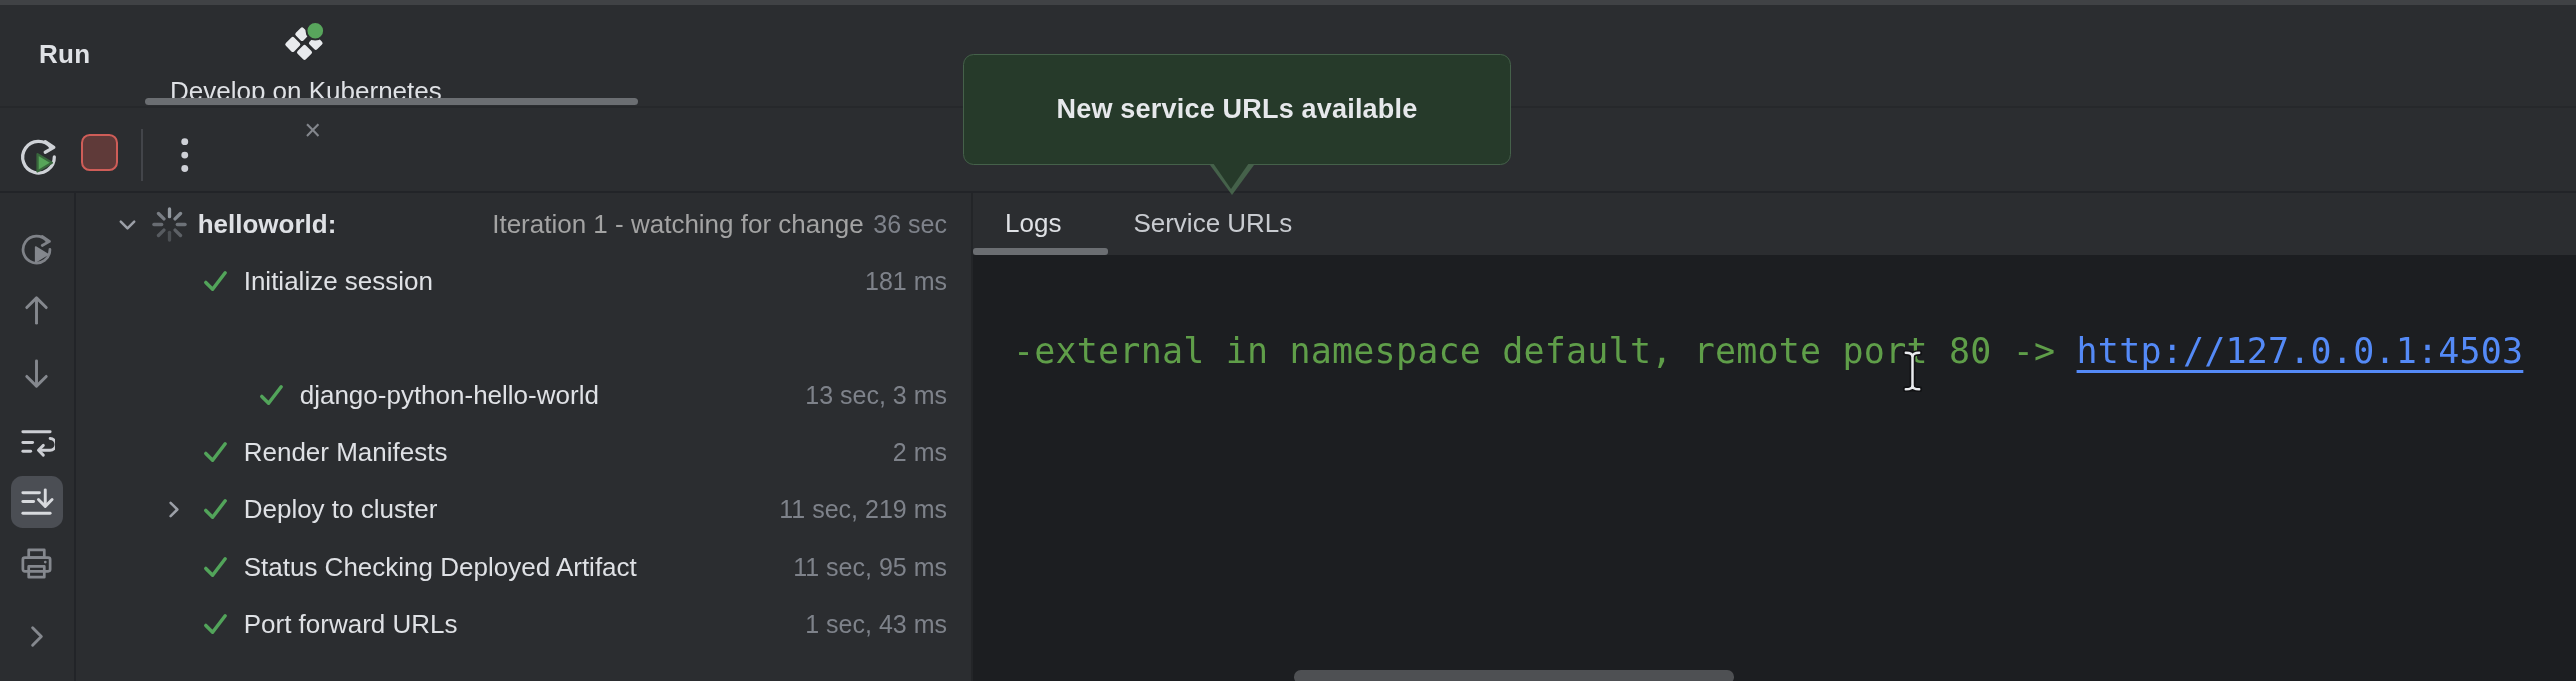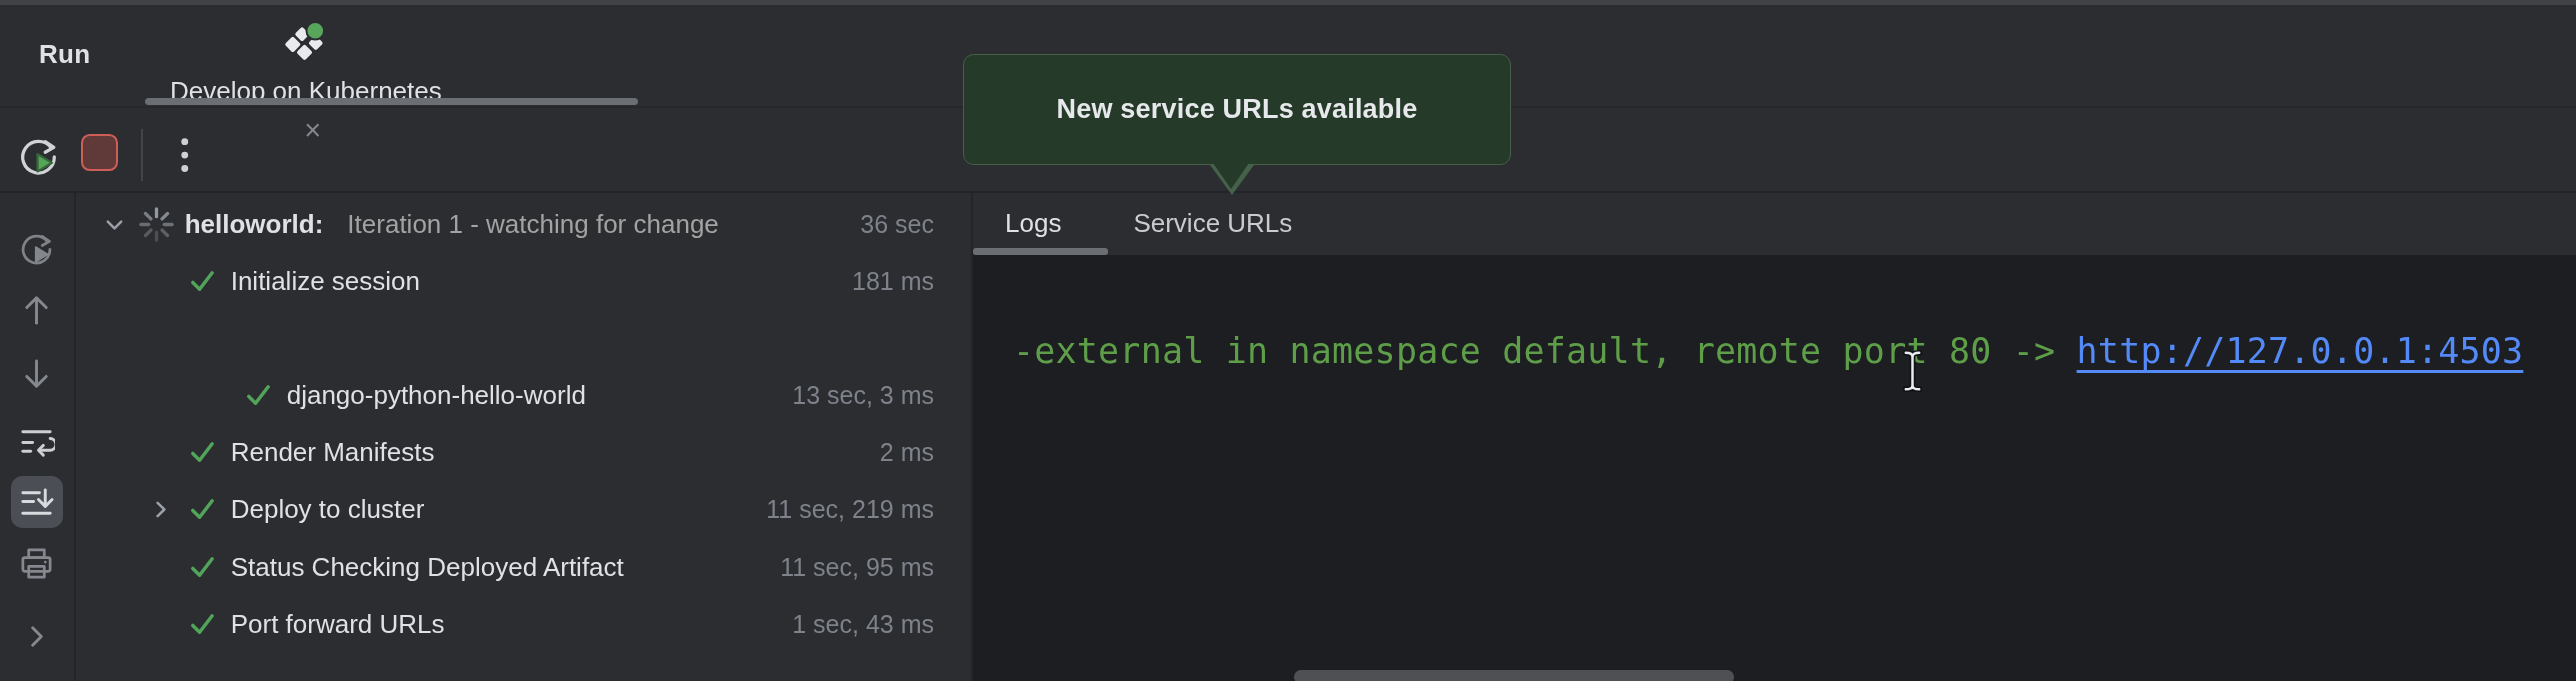--- a/index.html
+++ b/index.html
@@ -2,20 +2,21 @@
 <html><head>
 <meta charset="utf-8">
 <style>
   * { margin:0; padding:0; box-sizing:border-box; }
   html,body { background:#1e1f22; }
   #app {
     position:relative; width:2576px; height:681px;
     background:#2b2d30; overflow:hidden;
     font-family:"Liberation Sans", sans-serif;
     color:#dfe1e5;
+    text-align:right;
   }
   .abs { position:absolute; }
 
   
   #top-strip { left:0; top:0; width:2576px; height:4.8px; background:#404245; }
   #header-divider { left:0; top:106px; width:2576px; height:1.9px; background:#26282b; }
   #toolbar-divider-h { left:0; top:191px; width:2576px; height:1.9px; background:#222428; }
 
   
   #run-label { left:39px; top:39px; font-size:26px; font-weight:700; letter-spacing:0.3px; }
@@ -30,21 +31,21 @@
   #stop-btn   { left:81px; top:134px; width:37px; height:37px; background:#5f3a39; border:2.9px solid #cf5d58; border-radius:8.7px; }
   #toolbar-sep { left:141px; top:129px; width:1.9px; height:52px; background:#43454a; }
   #more-btn   { left:163px; top:130px; width:43px; height:54px; }
 
   
   #gutter-divider-v { left:74px; top:193px; width:1.9px; height:489px; background:#222428; }
   .gut-btn { left:10.6px; width:52px; height:52px; display:flex; align-items:center; justify-content:center; border-radius:11.6px; }
   .gut-btn.selected { background:#4b4e54; }
 
   
-  #tree { left:60px; top:196px; width:895px; height:485px; }
+  #tree { left:73px; top:196px; width:895px; height:485px; }
   .row { position:absolute; left:0; width:895px; height:57px; display:flex; align-items:center; padding-right:21px; }
   .row .chev { width:43px; height:29px; flex:0 0 43px; display:flex; align-items:center; justify-content:center; }
   .row .ticon { width:41px; height:41px; flex:0 0 41px; display:flex; align-items:center; justify-content:center; margin-right:7.7px; }
   .row .lbl { font-size:26px; white-space:nowrap; overflow:hidden; flex:0 1 auto; }
   .row .lbl.bold { font-weight:700; }
   .row .sec { font-size:26px; color:#a3a3a3; white-space:nowrap; overflow:hidden; flex:1 1 0; margin-left:24px; min-width:0; }
   .row .spacer { flex:1 1 0; min-width:0; }
   .row .time { font-size:25px; color:#7e828a; white-space:nowrap; flex:0 0 auto; margin-left:9.7px; }
   .ml0 { margin-left:33px; } .ml1 { margin-left:79px; } .ml2 { margin-left:135px; }
 

